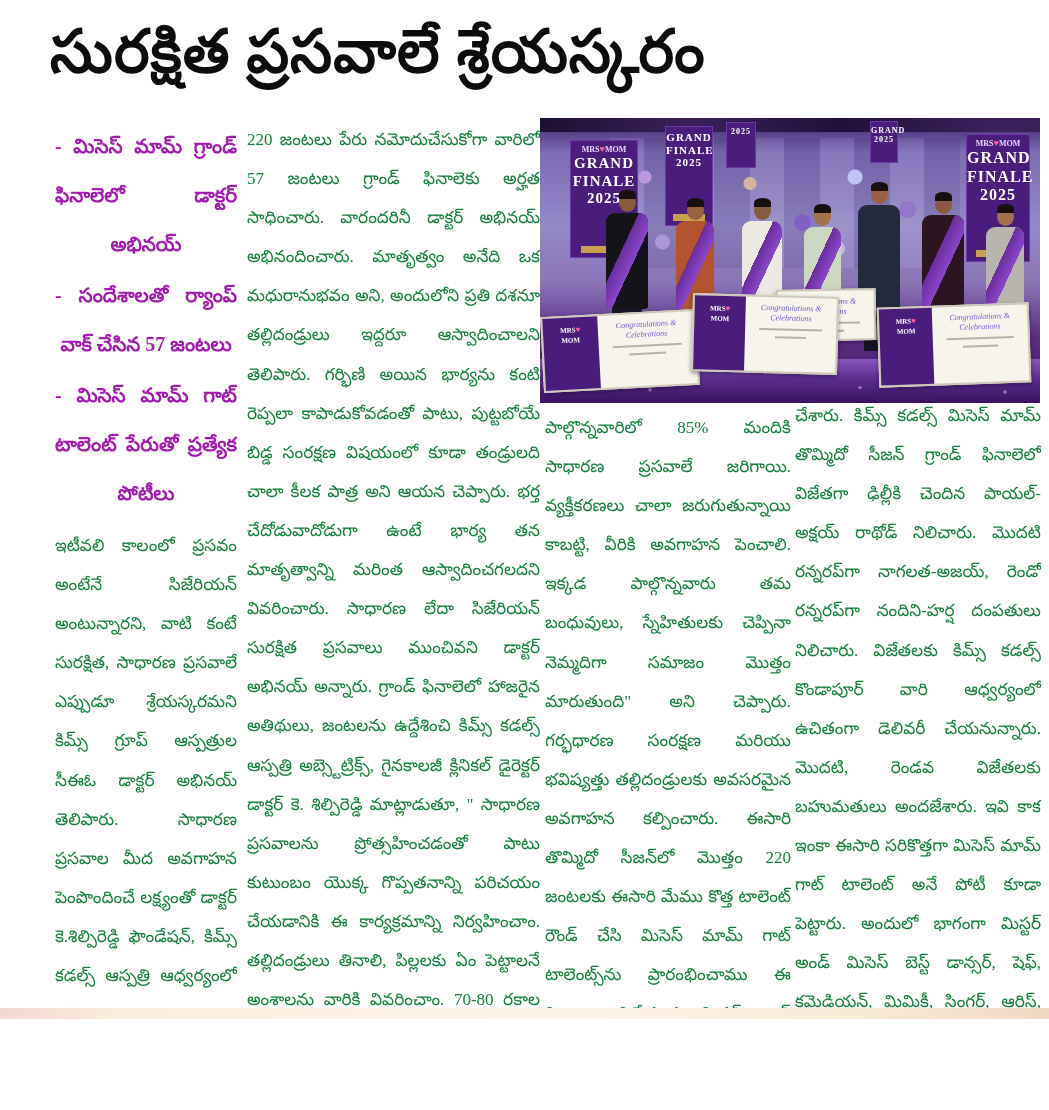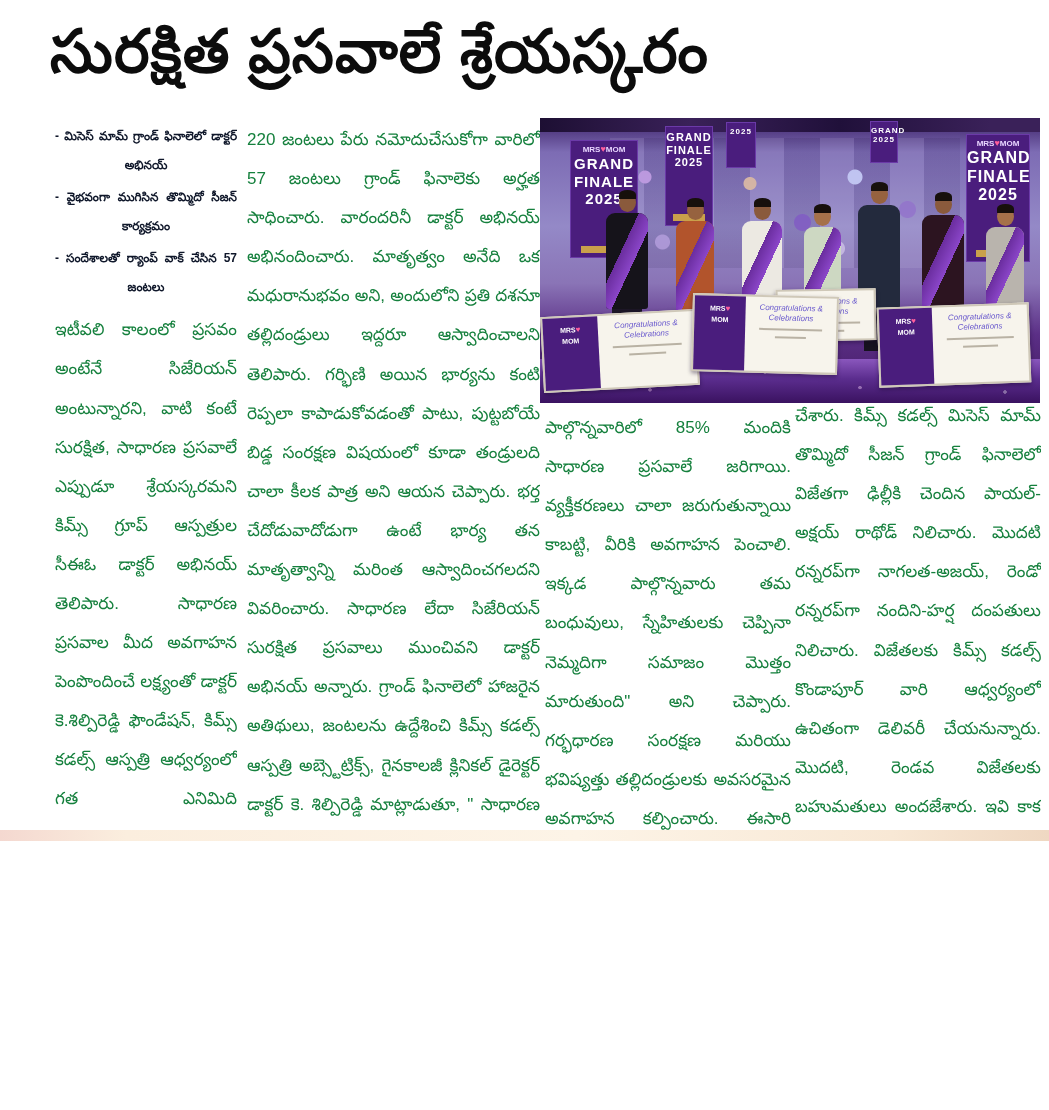--- a/index.html
+++ b/index.html
@@ -1,35 +1,35 @@
 <!DOCTYPE html>
 <html><head>
 <meta charset="utf-8">
 <style>
   * { margin:0; padding:0; box-sizing:border-box; }
   html,body { background:#ffffff; }
   .page {
-    position:relative; width:1049px; height:841px; background:#ffffff;
-    font-family:Liberation Sans, sans-serif; overflow:hidden;
+    position:relative; width:1049px; height:1019px; background:#ffffff;
+    font-family:Liberation Serif, serif; overflow:hidden;
   }
   
   .headline {
     position:absolute; left:50px; top:4px; width:965px; height:100px;
     font-size:60px; line-height:96px; font-weight:bold; color:#0c0c0c;
     letter-spacing:1px; white-space:nowrap; overflow:hidden;
   }
   
   .col { position:absolute; overflow:hidden; }
   .col1 { left:55px;  top:122px; width:182px; height:980px; }
   .col2 { left:247px; top:120px; width:293px; height:982px; }
   .col3 { left:545px; top:408px; width:246px; height:694px; }
   .col4 { left:795px; top:396px; width:246px; height:694px; }
 
   .highlights p {
-    color:#0f172a; font-weight:bold; font-size:12px; line-height:2.45;
+    color:#a21caf; font-weight:bold; font-size:20px; line-height:2.45;
     text-align:justify; text-align-last:center; margin-bottom:2px;
   }
   .dateline {
     margin-top:12px; color:#b23a4e; font-weight:bold; font-size:15px; line-height:1.75;
   }
   .bodytext {
     color:#15803d; font-size:17px; line-height:2.3; text-align:justify;
   }
   .col1 .bodytext { margin-top:8px; }
 
@@ -126,22 +126,22 @@
 </head>
 <body>
 
 <div class="page">
 
   <h1 class="headline">సురక్షిత ప్రసవాలే శ్రేయస్కరం</h1>
 
   <div class="col col1">
     <div class="highlights">
       <p>- మిసెస్ మామ్ గ్రాండ్ ఫినాలెలో డాక్టర్ అభినయ్</p>
-      <p>- వైభవంగా ముగిసిన తొమ్మిదో సీజన్ కార్యక్రమం</p>
       <p>- సందేశాలతో ర్యాంప్ వాక్ చేసిన 57 జంటలు</p>
+      <p>- మిసెస్ మామ్ గాట్ టాలెంట్ పేరుతో ప్రత్యేక పోటీలు</p>
     </div>
     <p class="bodytext">ఇటీవలి కాలంలో ప్రసవం అంటేనే సిజేరియన్ అంటున్నారని, వాటి కంటే సురక్షిత, సాధారణ ప్రసవాలే ఎప్పుడూ శ్రేయస్కరమని కిమ్స్ గ్రూప్ ఆస్పత్రుల సీఈఓ డాక్టర్ అభినయ్ తెలిపారు. సాధారణ ప్రసవాల మీద అవగాహన పెంపొందించే లక్ష్యంతో డాక్టర్ కె.శిల్పిరెడ్డి ఫౌండేషన్, కిమ్స్ కడల్స్ ఆస్పత్రి ఆధ్వర్యంలో గత ఎనిమిది సంవత్సరాలుగా విజయవంతంగా నిర్వహించిన మిసెస్ మామ్ తొమ్మిదో సీజన్ గ్రాండ్ ఫినాలె కార్యక్రమానికి ఆయన ముఖ్య అతిథిగా విచ్చేసి మాట్లాడారు. డాక్టర్ కె.శిల్పిరెడ్డి, మరియు డా. శిల్పిరెడ్డి ఫౌండేషన్ ఆధ్వర్యంలో నిర్వహించారు. ఈ ప్రత్యేక కార్యక్రమం గర్భిణీ స్త్రీలకు మాతృత్వంలో ఉన్న సవాళ్లు, ఆనందాల గురించి తెలుసుకోవడానికి ఒక అవకాశాన్ని కల్పించింది. తొమ్మిదో సీజన్‌కు మొత్తం</p>
   </div>
 
   <div class="col col2">
     <p class="bodytext">220 జంటలు పేరు నమోదుచేసుకోగా వారిలో 57 జంటలు గ్రాండ్ ఫినాలెకు అర్హత సాధించారు. వారందరినీ డాక్టర్ అభినయ్ అభినందించారు. మాతృత్వం అనేది ఒక మధురానుభవం అని, అందులోని ప్రతి దశనూ తల్లిదండ్రులు ఇద్దరూ ఆస్వాదించాలని తెలిపారు. గర్భిణి అయిన భార్యను కంటి రెప్పలా కాపాడుకోవడంతో పాటు, పుట్టబోయే బిడ్డ సంరక్షణ విషయంలో కూడా తండ్రులది చాలా కీలక పాత్ర అని ఆయన చెప్పారు. భర్త చేదోడువాదోడుగా ఉంటే భార్య తన మాతృత్వాన్ని మరింత ఆస్వాదించగలదని వివరించారు. సాధారణ లేదా సిజేరియన్ సురక్షిత ప్రసవాలు ముంచివని డాక్టర్ అభినయ్ అన్నారు. గ్రాండ్ ఫినాలెలో హాజరైన అతిథులు, జంటలను ఉద్దేశించి కిమ్స్ కడల్స్ ఆస్పత్రి అబ్స్టెట్రిక్స్, గైనకాలజీ క్లినికల్ డైరెక్టర్ డాక్టర్ కె. శిల్పిరెడ్డి మాట్లాడుతూ, " సాధారణ ప్రసవాలను ప్రోత్సహించడంతో పాటు కుటుంబం యొక్క గొప్పతనాన్ని పరిచయం చేయడానికి ఈ కార్యక్రమాన్ని నిర్వహించాం. తల్లిదండ్రులు తినాలి, పిల్లలకు ఏం పెట్టాలనే అంశాలను వారికి వివరించాం. 70-80 రకాల అంశాలను ఈ తల్లిదండ్రులకు పరిచయం చేశాం. ఇంతమందికి ఒకేవేళ అవగాహన కల్పించగలిగితే వాళ్లు సమాజంలో ఈ సందేశాన్ని పంపుతారు. సాధారణ ప్రసవం అనగానే నొప్పులు భరించలేని అన్నట్టుగా తెలియజేస్తున్నారు. ఇది తప్పు, గతంలో అన్ని సాధారణ ప్రసవాలే ఉండేవి. తర్వాత క్రమంలో వివిధ కారణాలతో సిజేరియన్లు పెరిగాయి. ప్రసవం అనేది సహజంగా జరిగే ప్రక్రియ. దాన్ని అలాగే జరగనివ్వాలి. ఇంతకుముందు సీజన్లలో</p>
   </div>
 
   <div class="photo">
     <div class="ph-backdrop"></div>

